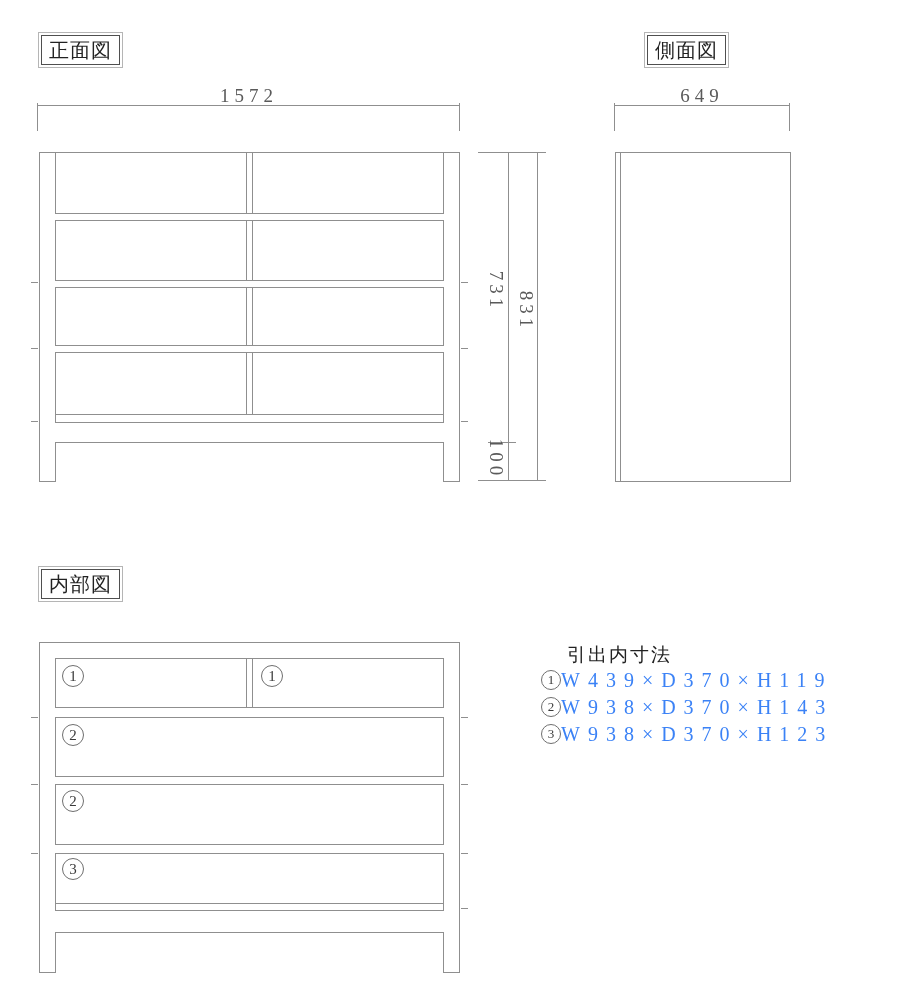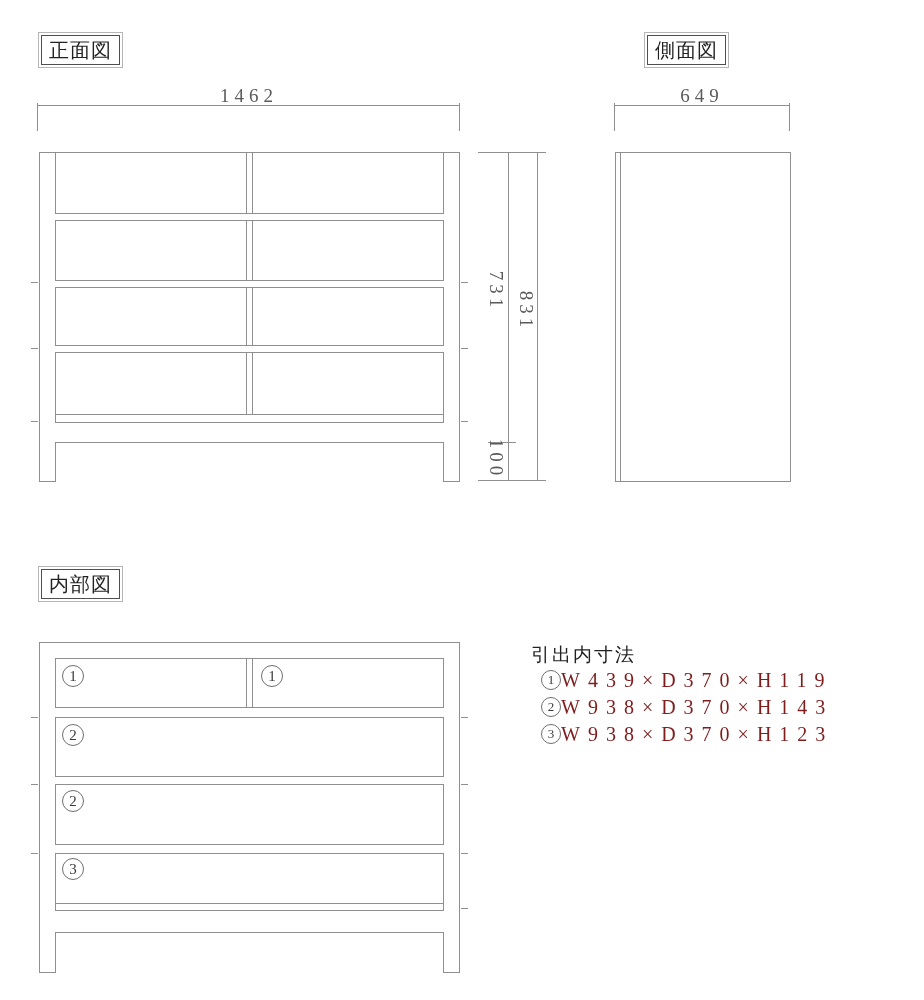--- a/index.html
+++ b/index.html
@@ -23,32 +23,32 @@
   .vlabel .in{border:1px solid #4f4f4f;padding:2px 7px;font-size:20px;line-height:24px;color:var(--text);letter-spacing:1px;white-space:nowrap;}
   .dimtext{position:absolute;font-size:19px;letter-spacing:5px;color:var(--dim_text);text-align:center;white-space:nowrap;}
   .vdim{position:absolute;width:64px;height:20px;display:flex;align-items:center;justify-content:center;
         transform:rotate(90deg);font-size:19px;letter-spacing:4px;color:var(--dim_text);white-space:nowrap;}
   .cnum{position:absolute;border:1px solid #6f6f6f;border-radius:50%;display:flex;align-items:center;justify-content:center;
         color:#3a3a3a;background:transparent;box-sizing:border-box;}
   .cnum.big{width:22px;height:22px;font-size:15px;}
   .cnum.small{width:20px;height:20px;font-size:13px;flex:none;}
   .legend-title{position:absolute;font-size:19px;letter-spacing:2px;color:var(--text);white-space:nowrap;}
   .legend-row{position:absolute;display:flex;align-items:center;height:22px;}
-  .legend-row .size{margin-left:20px;font-size:20px;letter-spacing:8px;color:#7f1d1d;white-space:nowrap;}
+  .legend-row .size{margin-left:20px;font-size:20px;letter-spacing:8px;color:#3b82f6;white-space:nowrap;}
 </style>
 </head>
 <body>
 
 <div class="canvas">
 
   <div class="vlabel" style="left:38px;top:32px;">
     <div class="in">正面図</div>
   </div>
 
-  <div class="dimtext" style="left:199px;top:85px;width:100px;">1462</div>
+  <div class="dimtext" style="left:199px;top:85px;width:100px;">1572</div>
   <div class="hl" style="left:38px;top:105px;width:422px;"></div>
   <div class="vl" style="left:37px;top:103px;height:28px;"></div>
   <div class="vl" style="left:459px;top:103px;height:28px;"></div>
 
   <div class="box" style="left:39px;top:152px;width:17px;height:330px;"></div>
   <div class="box" style="left:443px;top:152px;width:17px;height:330px;"></div>
 
   <div class="box" style="left:55px;top:152px;width:389px;height:62px;"></div>
   <div class="band" style="left:55px;top:213px;width:389px;height:8px;"></div>
   <div class="box" style="left:55px;top:220px;width:389px;height:61px;"></div>
@@ -116,21 +116,21 @@
   <div class="hl" style="left:461px;top:784px;width:7px;"></div>
   <div class="hl" style="left:461px;top:853px;width:7px;"></div>
   <div class="hl" style="left:461px;top:908px;width:7px;"></div>
 
   <div class="cnum big" style="left:62px;top:665px;">1</div>
   <div class="cnum big" style="left:261px;top:665px;">1</div>
   <div class="cnum big" style="left:62px;top:724px;">2</div>
   <div class="cnum big" style="left:62px;top:790px;">2</div>
   <div class="cnum big" style="left:62px;top:858px;">3</div>
 
-  <div class="legend-title" style="left:531px;top:642px;">引出内寸法</div>
+  <div class="legend-title" style="left:567px;top:642px;">引出内寸法</div>
 
   <div class="legend-row" style="left:541px;top:669px;">
     <span class="cnum small">1</span>
     <span class="size">W439×D370×H119</span>
   </div>
   <div class="legend-row" style="left:541px;top:696px;">
     <span class="cnum small">2</span>
     <span class="size">W938×D370×H143</span>
   </div>
   <div class="legend-row" style="left:541px;top:723px;">

